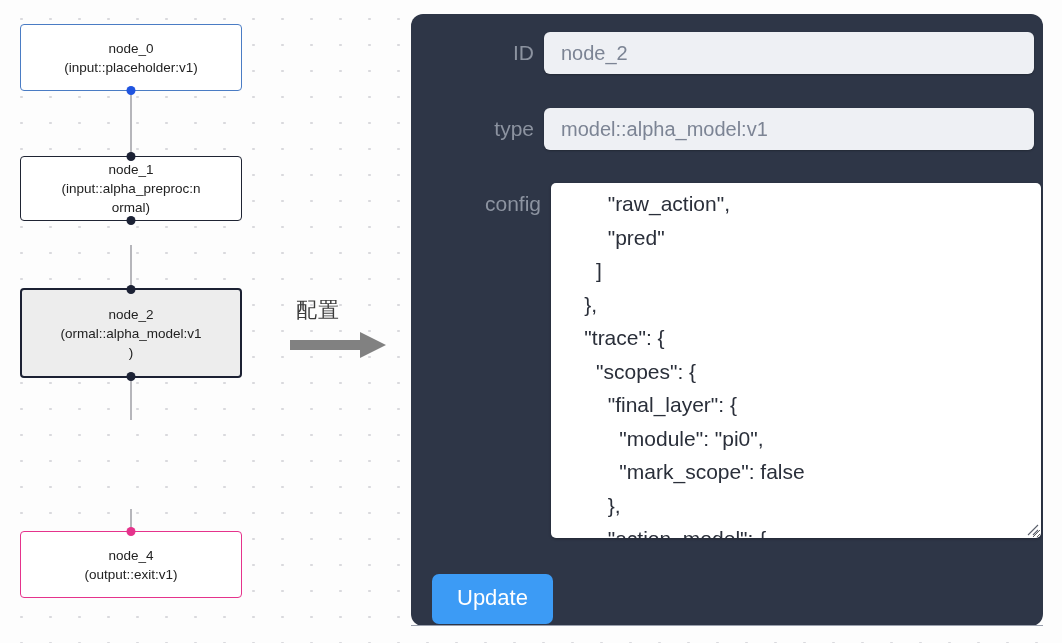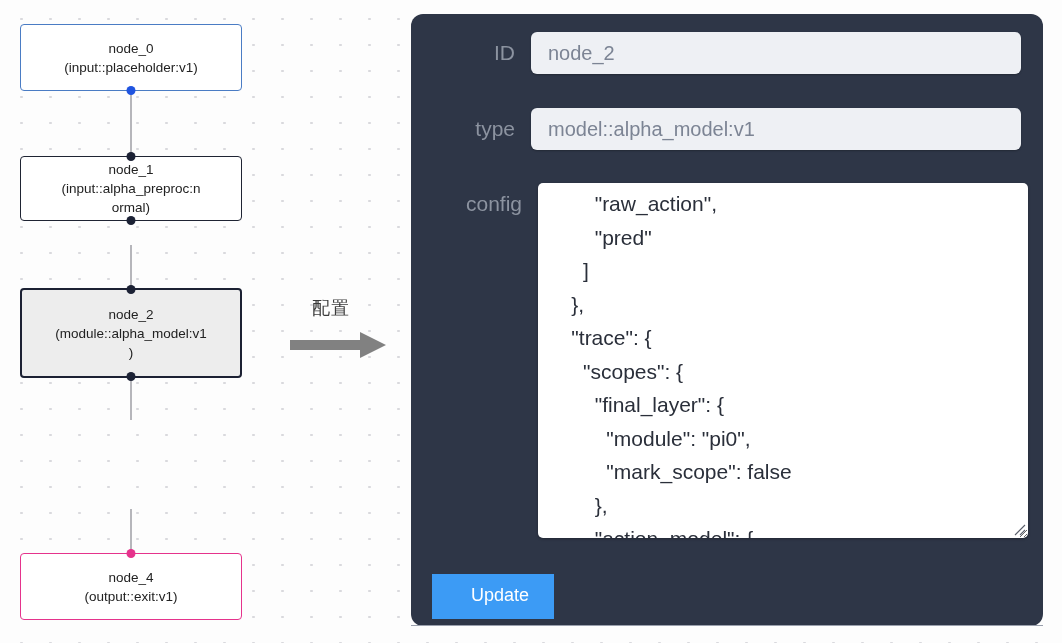--- a/index.html
+++ b/index.html
@@ -93,23 +93,23 @@
   .annotation {
     position: absolute;
     left: 290px;
     top: 296px;
     width: 110px;
     height: 70px;
     z-index: 4;
   }
   .annotation-label {
     position: absolute;
-    left: 22px;
+    left: 6px;
     top: 0px;
-    font-size: 18px;
+    font-size: 21px;
     color: #3b3b3b;
     font-family: "DejaVu Sans", sans-serif;
     letter-spacing: 1px;
     white-space: nowrap;
   }
   .annotation-arrow {
     position: absolute;
     left: 0px;
     top: 34px;
   }
@@ -129,26 +129,26 @@
   }
 
   .form-row {
     position: absolute;
     left: 0;
     width: 100%;
     display: flex;
     align-items: flex-start;
   }
   .form-label {
-    width: 120px;
+    width: 133px;
     text-align: right;
     color: #8c93a0;
     font-size: 21px;
     line-height: 42px;
-    padding-right: 16px;
+    padding-right: 10px;
     box-sizing: border-box;
     font-family: "Liberation Sans", sans-serif;
   }
   .field {
     width: 490px;
     height: 42px;
     box-sizing: border-box;
     background: #eef0f4;
     border: none;
     border-radius: 6px;
@@ -201,24 +201,24 @@
     pointer-events: none;
   }
 
   .update-button {
     position: absolute;
     left: 21px;
     top: 560px;
     background: #3c9bf5;
     color: #ffffff;
     border: none;
-    border-radius: 0;
-    font-size: 18px;
-    font-family: "Liberation Sans", sans-serif;
-    padding: 11px 25px 13px 39px;
+    border-radius: 7px;
+    font-size: 22px;
+    font-family: "Liberation Sans", sans-serif;
+    padding: 11px 25px 13px 25px;
     cursor: pointer;
   }
 
   .panel-bottom-border {
     position: absolute;
     left: 411px;
     top: 625px;
     width: 632px;
     height: 1px;
     background: #9aa0ad;
@@ -246,28 +246,28 @@
     <div class="node" style="top:156px;height:65px;">
       <span class="l1">node_1</span>
       <span class="l2">(input::alpha_preproc:n
 ormal)</span>
       <span class="handle top"></span>
       <span class="handle bottom"></span>
     </div>
 
     <div class="node variant-selected" style="top:288px;height:90px;">
       <span class="l1">node_2</span>
-      <span class="l2">(module::alpha_model:v1
+      <span class="l2">(ormal::alpha_model:v1
 )</span>
       <span class="handle top"></span>
       <span class="handle bottom"></span>
     </div>
 
 
-    <div class="node variant-output" style="top:553px;height:67px;">
+    <div class="node variant-output" style="top:531px;height:67px;">
       <span class="l1">node_4</span>
       <span class="l2">(output::exit:v1)</span>
       <span class="handle pink top"></span>
     </div>
   </div>
 
   <div class="annotation">
     <div class="annotation-label">配置</div>
     <svg class="annotation-arrow" width="100" height="30" viewBox="0 0 100 30">
       <polygon points="0,10 70,10 70,2 96,15 70,28 70,20 0,20" fill="#818181"></polygon>

